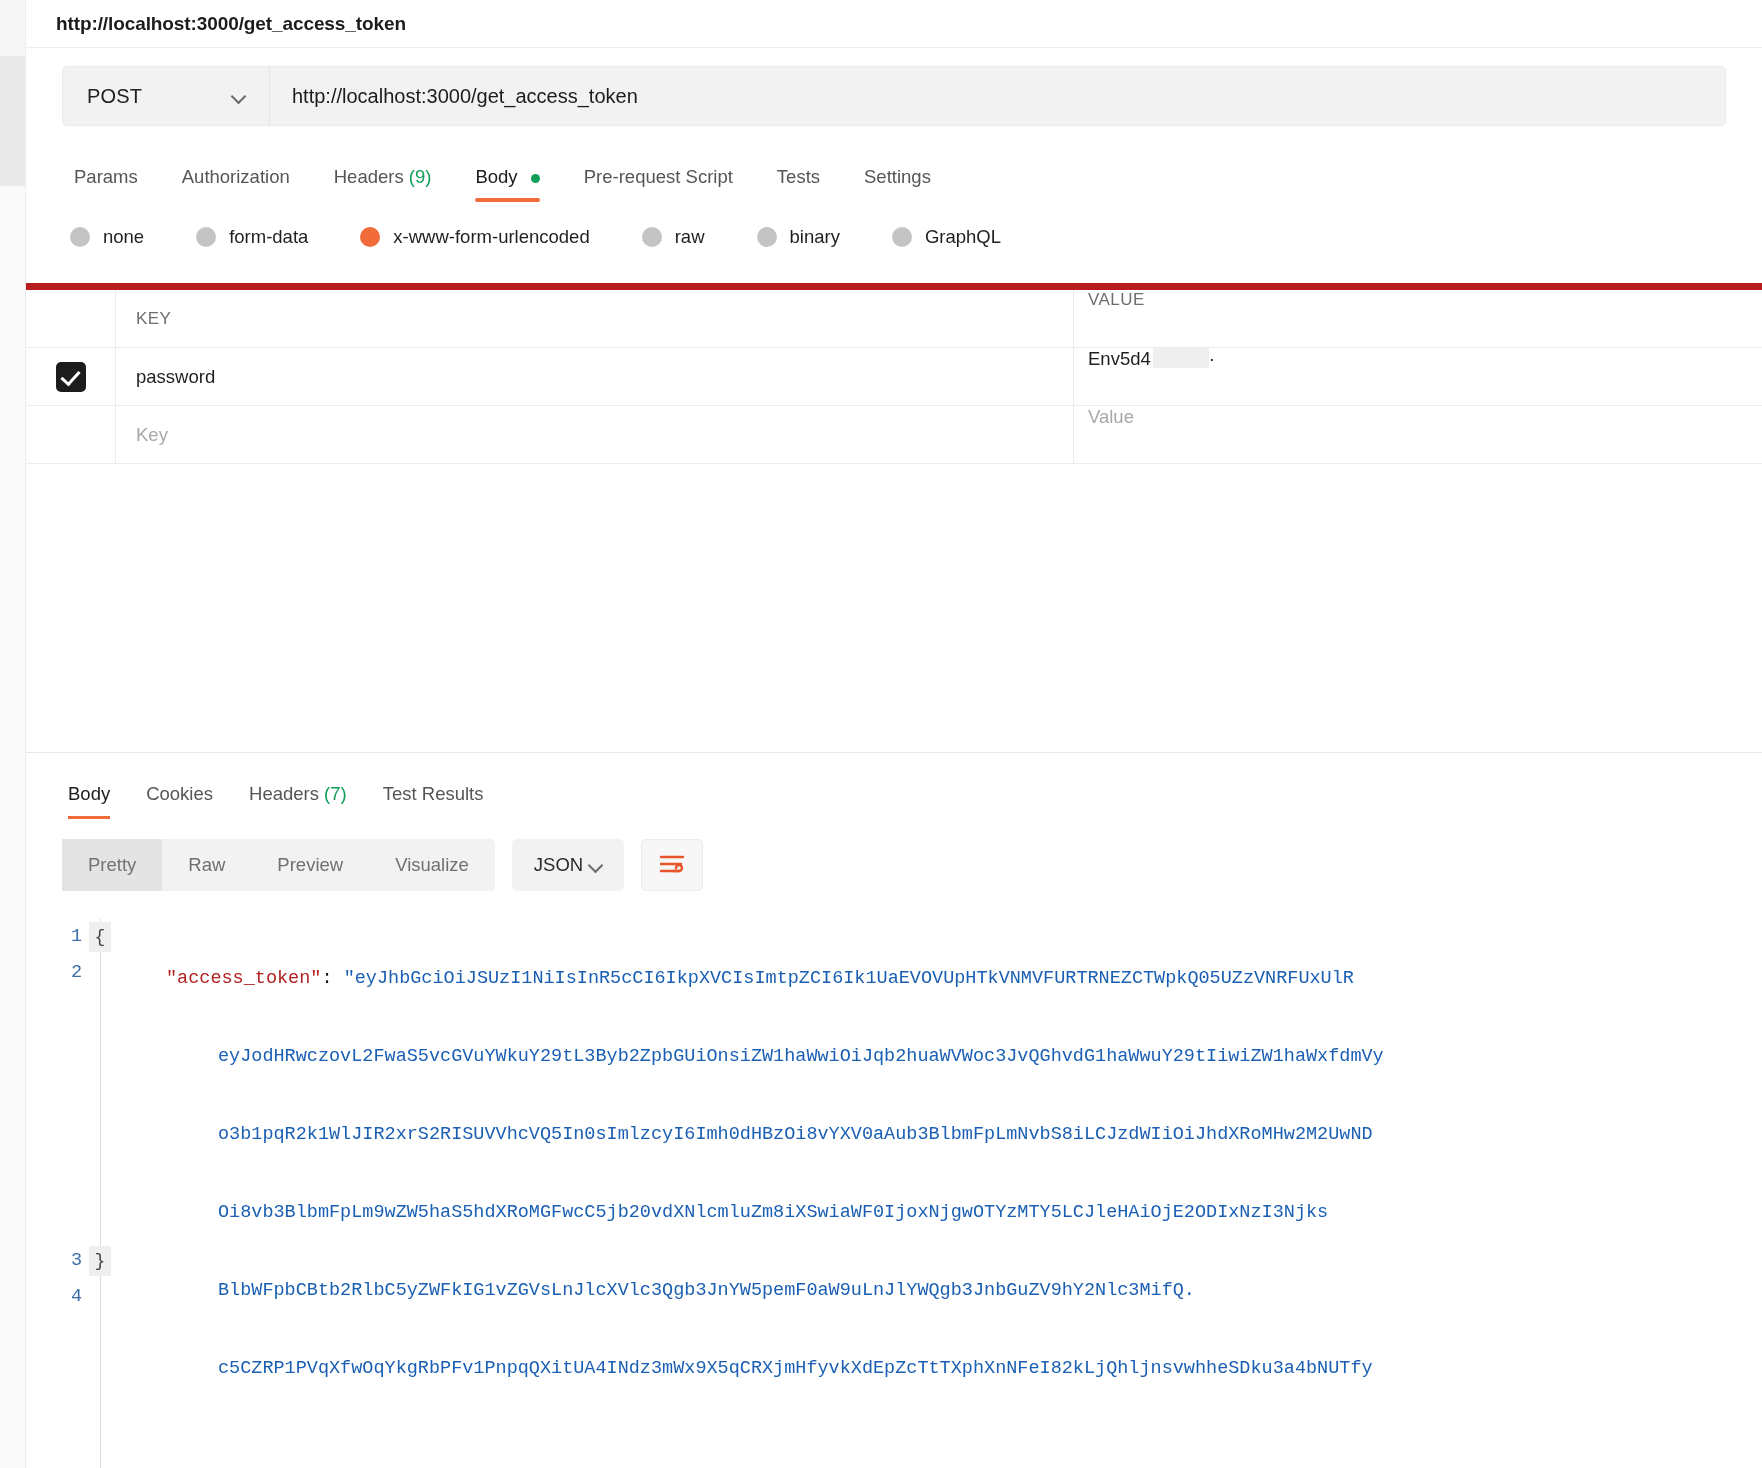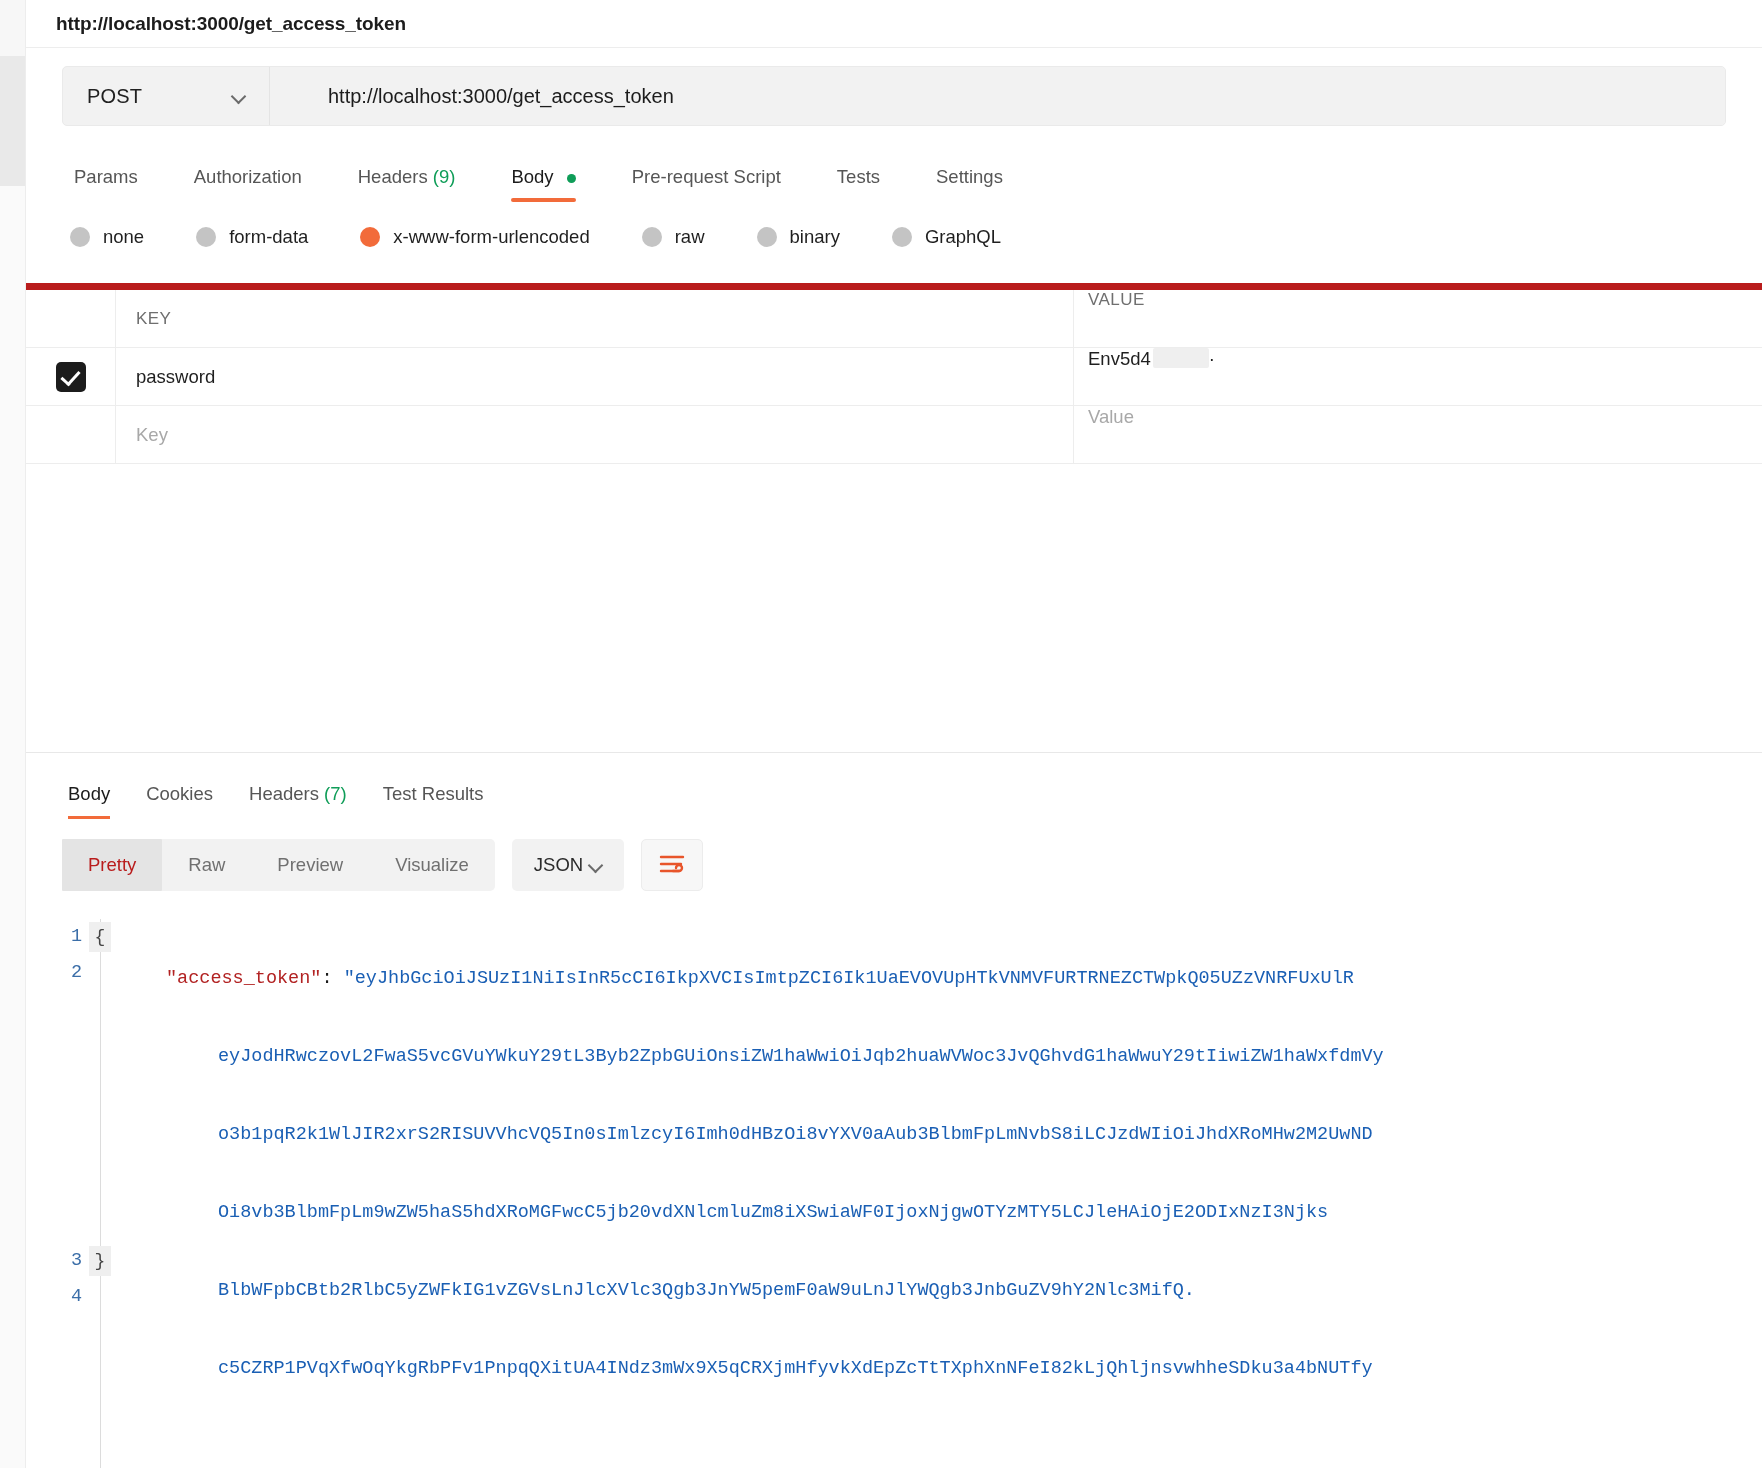--- a/index.html
+++ b/index.html
@@ -22,34 +22,34 @@
   .main { flex: 1 1 auto; position: relative; min-width: 0; }
 
   
   .titlebar { height: 47px; padding: 0 0 0 30px; display: flex; align-items: center; background: #fff; }
   .title-text { font-size: 19px; font-weight: bold; color: #1c1c1c; letter-spacing: -0.1px; }
   .titlebar-sep { height: 1px; background: #ededed; margin-left: 0; }
 
   
   .urlrow { padding: 18px 0 0 36px; }
   .urlbar { display: flex; height: 60px; border-radius: 5px; overflow: hidden; background: #f2f2f2;
-            border: 1px solid #eaeaea; width: calc(100% - 36px); gap: 36px; }
+            border: 1px solid #eaeaea; width: calc(100% - 36px); }
   .method { width: 207px; display: flex; align-items: center; justify-content: space-between;
             padding: 0 22px 0 24px; border-right: 1px solid #e4e4e4; }
   .method-label { font-size: 20px; color: #212121; letter-spacing: 0.2px; }
   .chev { width: 16px; height: 16px; position: relative; }
   .chev::after { content: ""; position: absolute; left: 2px; top: 3px; width: 9px; height: 9px;
                  border-right: 2px solid #6b6b6b; border-bottom: 2px solid #6b6b6b;
                  transform: rotate(45deg); }
   .urlfield { flex: 1; display: flex; align-items: center; padding-left: 22px;
               font-size: 20px; color: #1c1c1c; background: #f2f2f2; }
 
   
   .reqtabs { display: flex; align-items: flex-end; padding-left: 34px; margin-top: 26px; height: 50px;
-             gap: 12px; }
+             gap: 0; }
   .rtab { position: relative; font-size: 18.5px; color: #565656; padding: 0 22px 14px 22px;
           white-space: nowrap; }
   .rtab:first-child { padding-left: 14px; }
   .rtab.active { color: #1b1b1b; }
   .rtab .underline { position: absolute; left: 22px; right: 22px; bottom: 0; height: 4px;
                      background: #f26b3a; border-radius: 2px; }
   .rtab:first-child .underline { left: 14px; }
   .cnt { color: #0f9d58; }
   .dot-green { display: inline-block; width: 9px; height: 9px; border-radius: 50%;
                background: #0f9d58; margin-left: 8px; vertical-align: middle; }
@@ -85,21 +85,21 @@
   
   .resp { border-top: 1px solid #e8e8e8; }
   .resptabs { display: flex; align-items: flex-end; padding-left: 24px; height: 58px; margin-top: 8px; }
   .stab { position: relative; font-size: 18.5px; color: #565656; padding: 0 18px 14px 18px; }
   .stab.active { color: #1b1b1b; }
   .stab .underline { position: absolute; left: 18px; right: 18px; bottom: 0; height: 3px; background: #f26b3a; }
 
   .fmtbar { display: flex; align-items: center; padding-left: 36px; margin-top: 20px; gap: 17px; }
   .seg { display: flex; background: #f2f2f2; border-radius: 5px; height: 52px; align-items: stretch; }
   .seg .opt { display: flex; align-items: center; padding: 0 26px; font-size: 18.5px; color: #707070; }
-  .seg .opt.active { background: #e4e4e4; color: #b91c1c; border-radius: 1px; }
+  .seg .opt.active { background: #e4e4e4; color: #737373; border-radius: 1px; }
   .jsonsel { display: flex; align-items: center; gap: 5px; background: #f2f2f2; border-radius: 5px;
              height: 52px; padding: 0 20px 0 22px; }
   .jsonsel .jlabel { font-size: 18.5px; color: #2b2b2b; }
   .wrapbtn { width: 62px; height: 52px; background: #f7f7f7; border: 1px solid #ececec; border-radius: 5px;
              display: flex; align-items: center; justify-content: center; }
 
   
   .code { display: flex; margin-top: 28px; font-family: "Liberation Mono", monospace; font-size: 18.5px; }
   .gutter { width: 74px; flex: 0 0 74px; text-align: right; padding-right: 18px; color: #3b6ea8; }
   .gutter div { height: 36px; line-height: 36px; }

